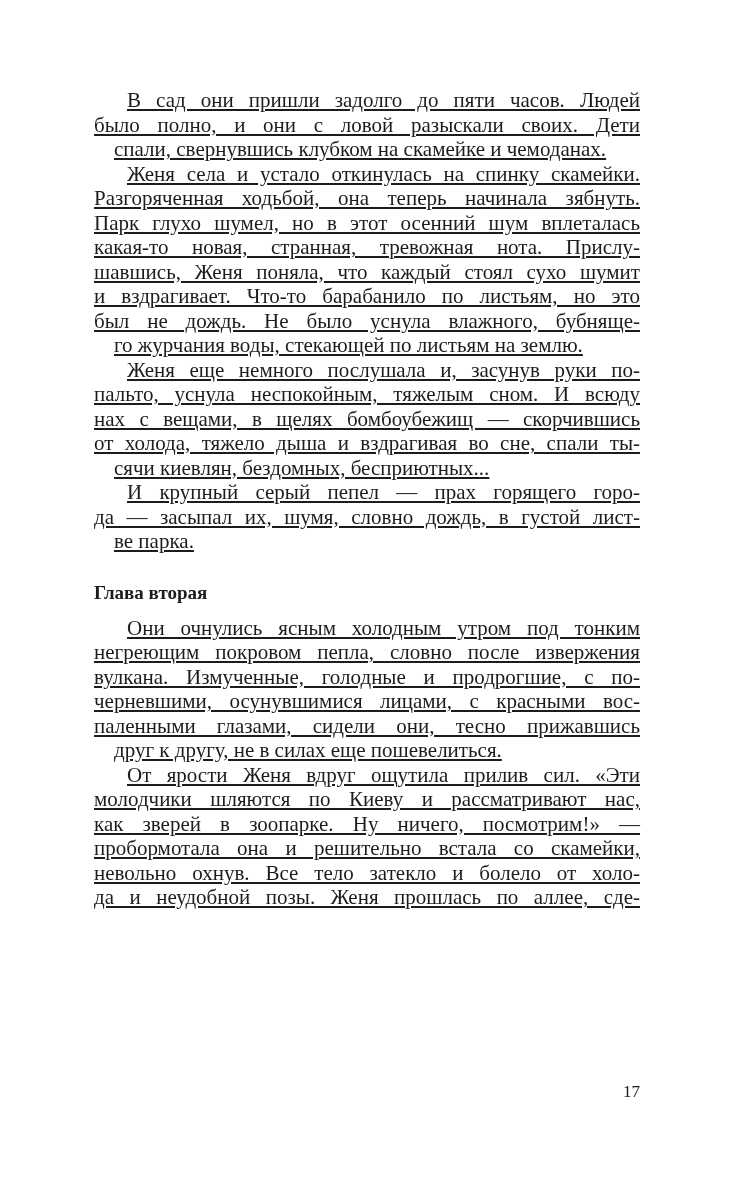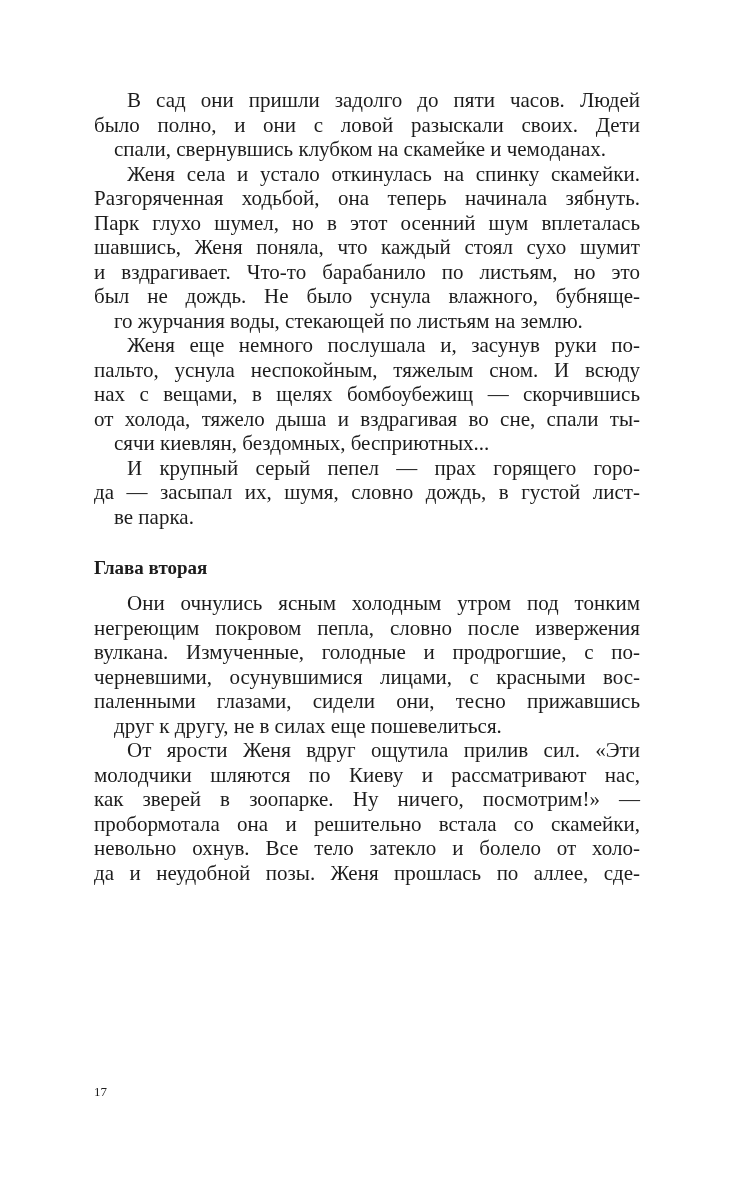--- a/index.html
+++ b/index.html
@@ -15,21 +15,21 @@
     font-family: "Liberation Serif", serif;
     color: #1c1c1c;
     overflow: hidden;
   }
   .text-column {
     position: absolute;
     left: 94px;
     top: 88px;
     width: 546px;
   }
-  .paragraph { margin: 0; }
+  .paragraph { margin: 0; text-decoration: underline; }
   .line {
     font-size: 21px;
     line-height: 24.5px;
     text-align: justify;
     text-align-last: justify;
     white-space: normal;
   }
   .line.first { text-indent: 33px; }
   .line.last  { text-align-last: left; margin-left: 20px; }
   .chapter-heading {
@@ -37,40 +37,41 @@
     font-weight: bold;
     line-height: 26px;
     text-align: left;
     margin: 26px 0 10px 0;
   }
   .folio {
     position: absolute;
     left: 94px;
     top: 1081px;
     width: 546px;
-    text-align: left;
-    font-size: 13px;
+    text-align: right;
+    font-size: 17px;
     line-height: 22px;
   }
 </style>
 </head>
 <body>
 
 <div class="page">
   <main class="text-column">
 
   <div class="paragraph">
         <div class="line first">В сад они пришли задолго до пяти часов. Людей</div>
         <div class="line">было полно, и они с ловой разыскали своих. Дети</div>
         <div class="line last">спали, свернувшись клубком на скамейке и чемоданах.</div>
       </div>
       <div class="paragraph">
         <div class="line first">Женя села и устало откинулась на спинку скамейки.</div>
         <div class="line">Разгоряченная ходьбой, она теперь начинала зябнуть.</div>
         <div class="line">Парк глухо шумел, но в этот осенний шум вплеталась</div>
+        <div class="line">какая-то новая, странная, тревожная нота. Прислу-</div>
         <div class="line">шавшись, Женя поняла, что каждый стоял сухо шумит</div>
         <div class="line">и вздрагивает. Что-то барабанило по листьям, но это</div>
         <div class="line">был не дождь. Не было уснула влажного, бубняще-</div>
         <div class="line last">го журчания воды, стекающей по листьям на землю.</div>
       </div>
       <div class="paragraph">
         <div class="line first">Женя еще немного послушала и, засунув руки по-</div>
         <div class="line">пальто, уснула неспокойным, тяжелым сном. И всюду</div>
         <div class="line">нах с вещами, в щелях бомбоубежищ — скорчившись</div>
         <div class="line">от холода, тяжело дыша и вздрагивая во сне, спали ты-</div>

